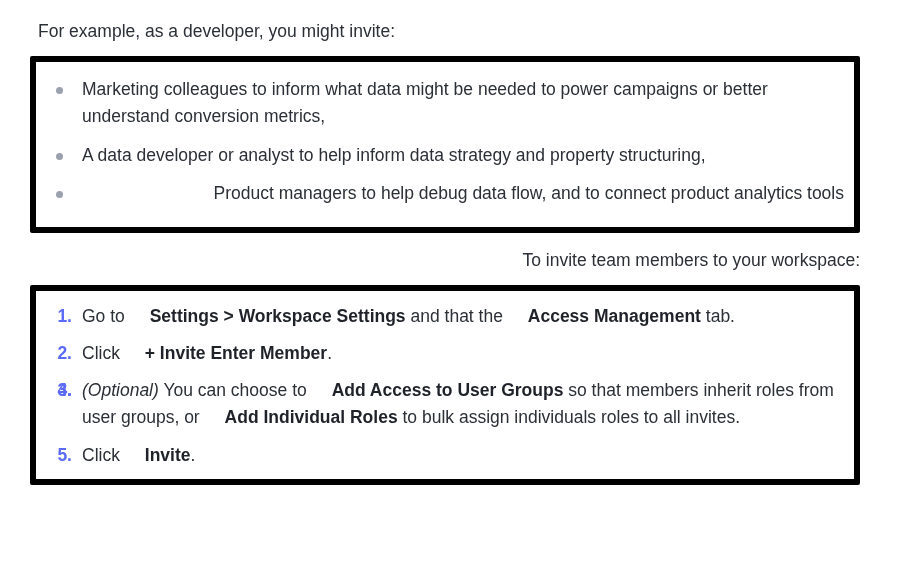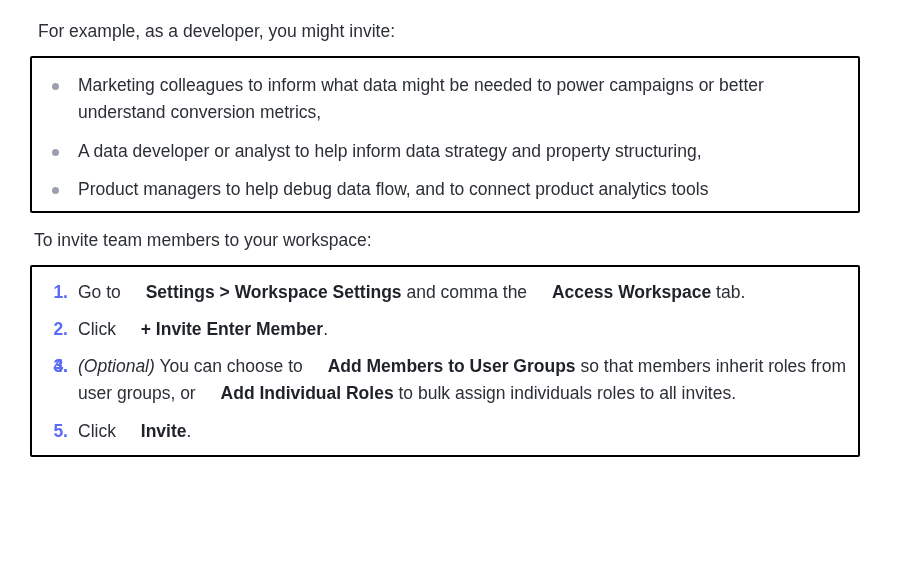--- a/index.html
+++ b/index.html
@@ -21,54 +21,55 @@
     box-sizing: border-box;
     padding: 14px 44px 0 30px;
   }
   .intro {
     font-size: 17.5px;
     line-height: 1.5;
     color: #2b2f36;
     margin: 4px 0 12px 8px;
   }
   .highlight-box {
-    border: 2px solid #000000;
+    border: 6px solid #000000;
     border-radius: 2px;
     box-sizing: border-box;
     padding: 8px 10px 8px 10px;
   }
   
   ul.bullets {
     list-style: none;
     margin: 0;
     padding: 0;
   }
   ul.bullets > li {
     position: relative;
     font-size: 17.5px;
     line-height: 1.55;
     color: #2b2f36;
     padding: 0 0 0 36px;
     margin: 6px 0 11px 0;
   }
-  ul.bullets > li:last-child { margin-bottom: 0; }
+  ul.bullets > li:last-child { margin-bottom: 12px; text-align: right; }
   ul.bullets > li .dot {
     position: absolute;
     left: 10px;
     top: 11px;
     width: 7px;
     height: 7px;
     border-radius: 50%;
     background: #9aa0ad;
   }
   .lead-text {
     font-size: 17.5px;
     line-height: 1.5;
     color: #2b2f36;
     margin: 14px 0 12px 4px;
+    text-align: right;
   }
   
   ol.steps {
     list-style: none;
     margin: 0;
     padding: 0;
     counter-reset: step;
   }
   ol.steps > li {
     position: relative;
@@ -115,32 +116,32 @@
       </li>
     </ul>
   </div>
 
   <p class="lead-text">To invite team members to your workspace:</p>
 
   <div class="highlight-box">
     <ol class="steps">
       <li>
         <span class="num">1.</span>
-        <span class="rich"><span>Go to </span><b>Settings &gt; Workspace Settings</b><span> and comma the </span><b>Access Workspace</b><span> tab.</span></span>
+        <span class="rich"><span>Go to </span><b>Settings &gt; Workspace Settings</b><span> and that the </span><b>Access Management</b><span> tab.</span></span>
       </li>
       <li>
         <span class="num">2.</span>
         <span class="rich"><span>Click </span><b>+ Invite Enter Member</b><span>.</span></span>
       </li>
       <li>
         <span class="num">3.</span>
       </li>
       <li>
         <span class="num">4.</span>
-        <span class="rich"><i>(Optional)</i><span> You can choose to </span><b>Add Members to User Groups</b><span> so that members inherit roles from user groups, or </span><b>Add Individual Roles</b><span> to bulk assign individuals roles to all invites.</span></span>
+        <span class="rich"><i>(Optional)</i><span> You can choose to </span><b>Add Access to User Groups</b><span> so that members inherit roles from user groups, or </span><b>Add Individual Roles</b><span> to bulk assign individuals roles to all invites.</span></span>
       </li>
       <li>
         <span class="num">5.</span>
         <span class="rich"><span>Click </span><b>Invite</b><span>.</span></span>
       </li>
     </ol>
   </div>
 
 </div>
 

